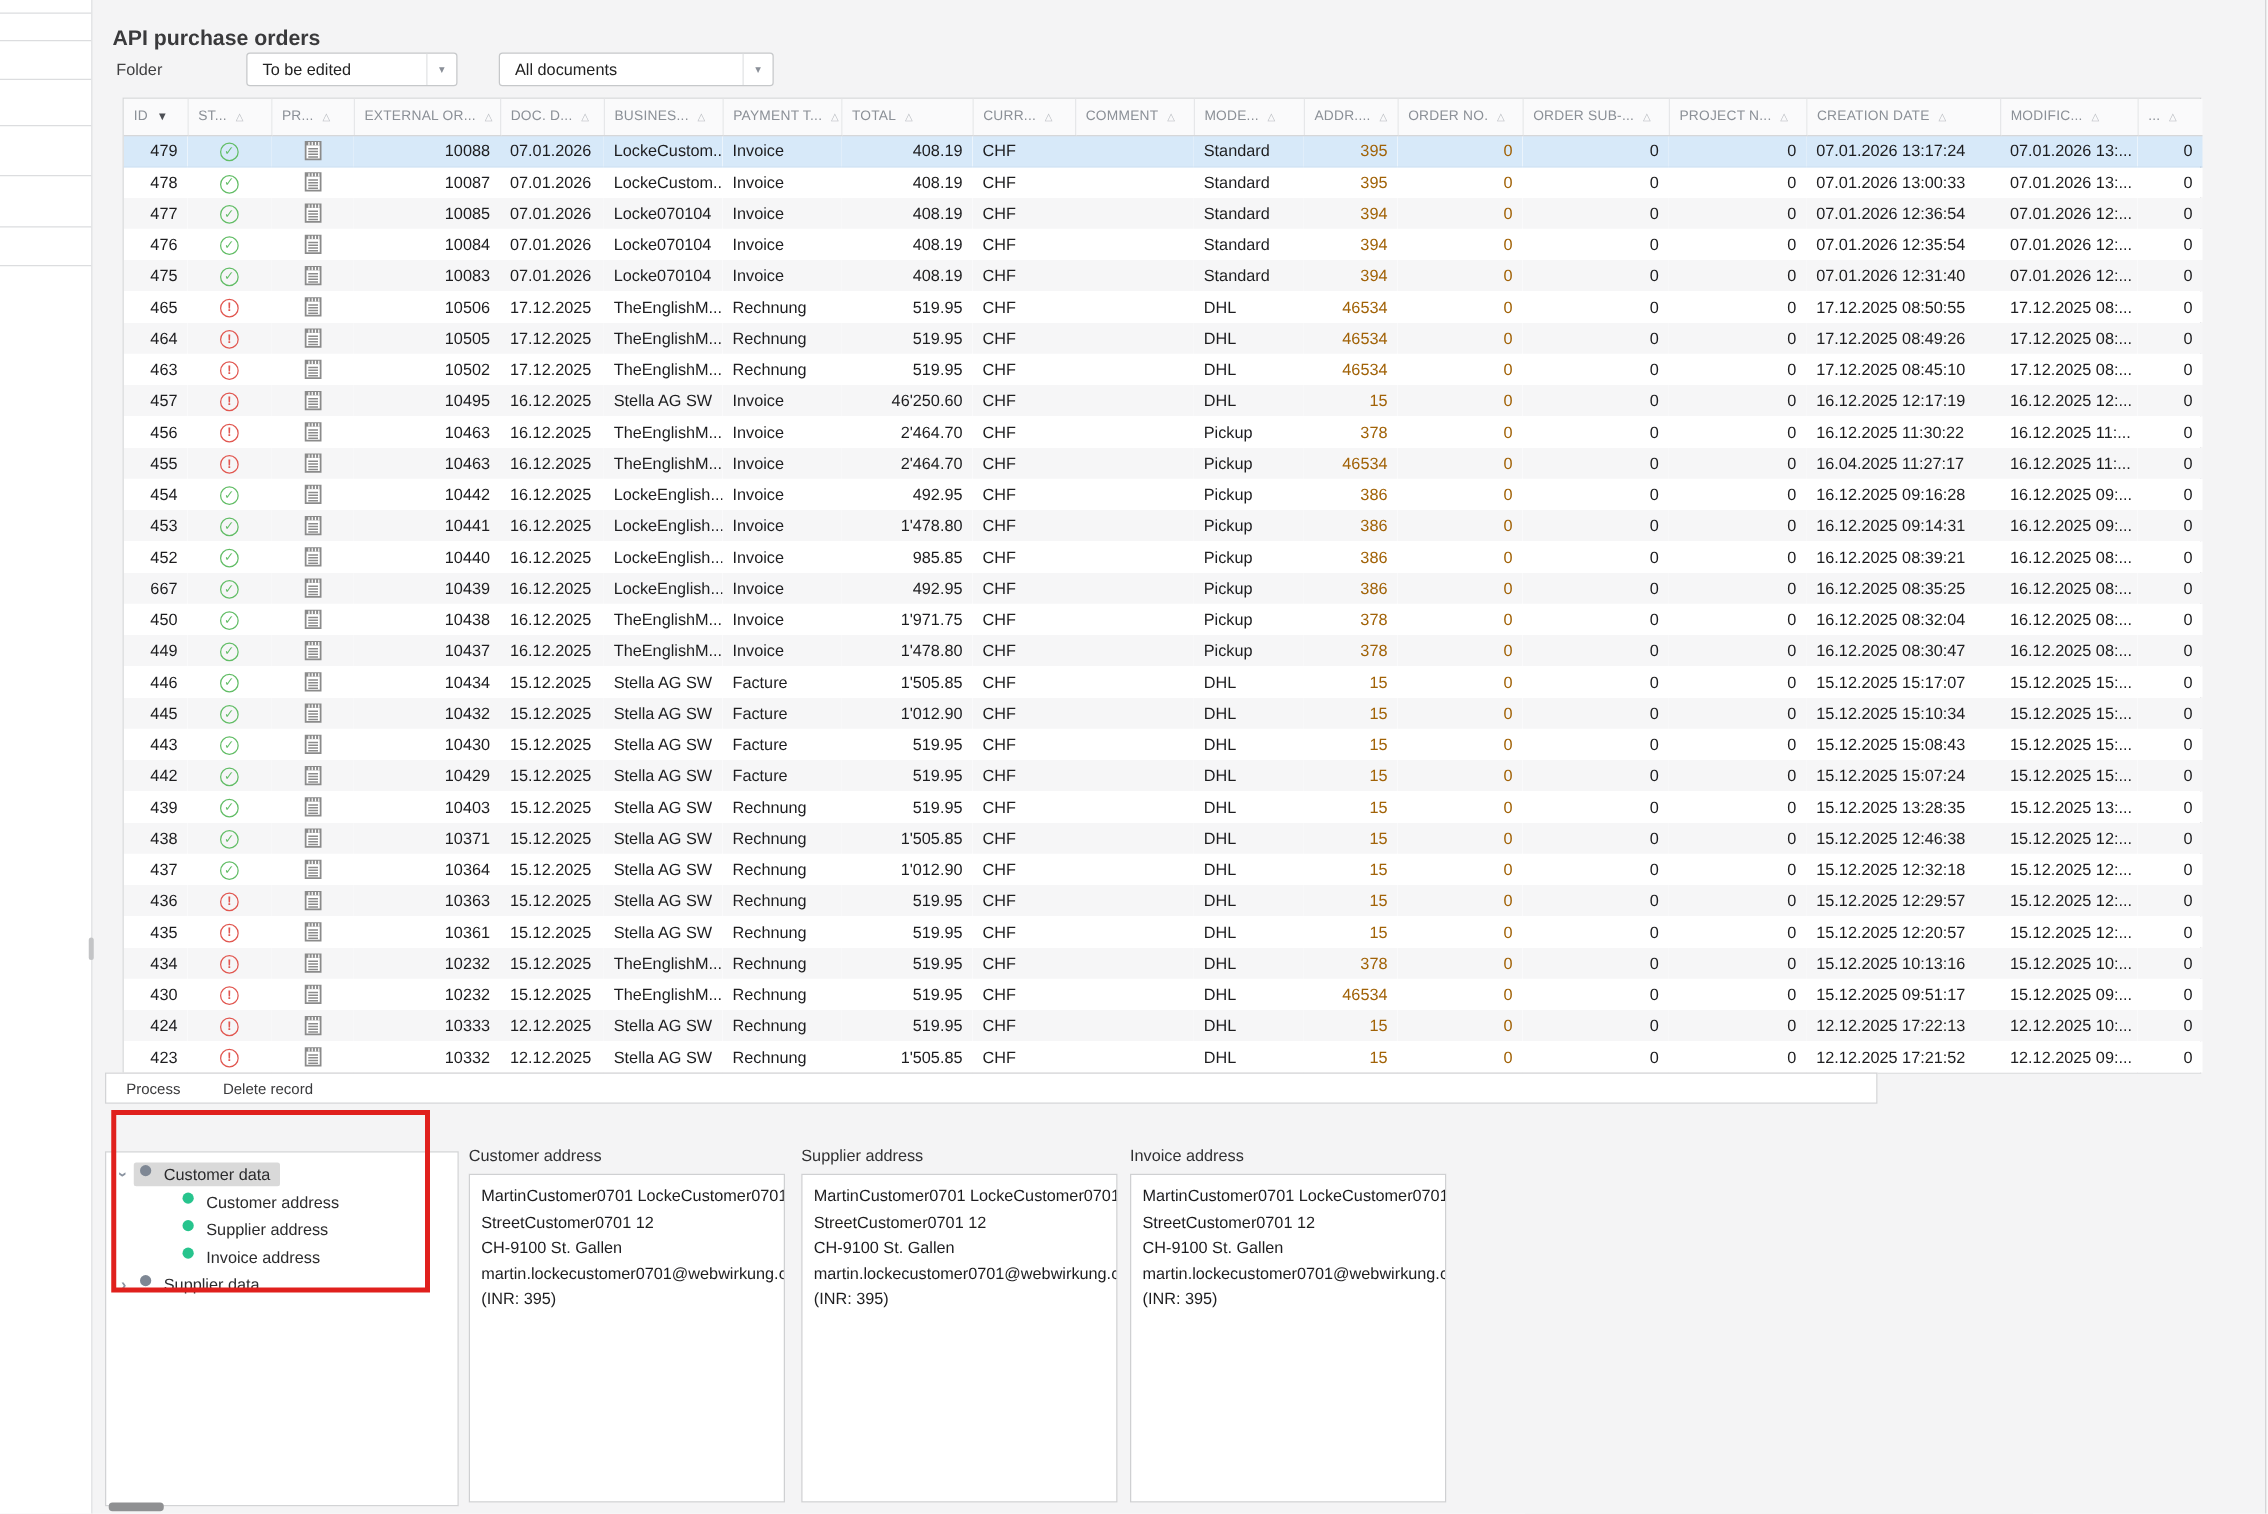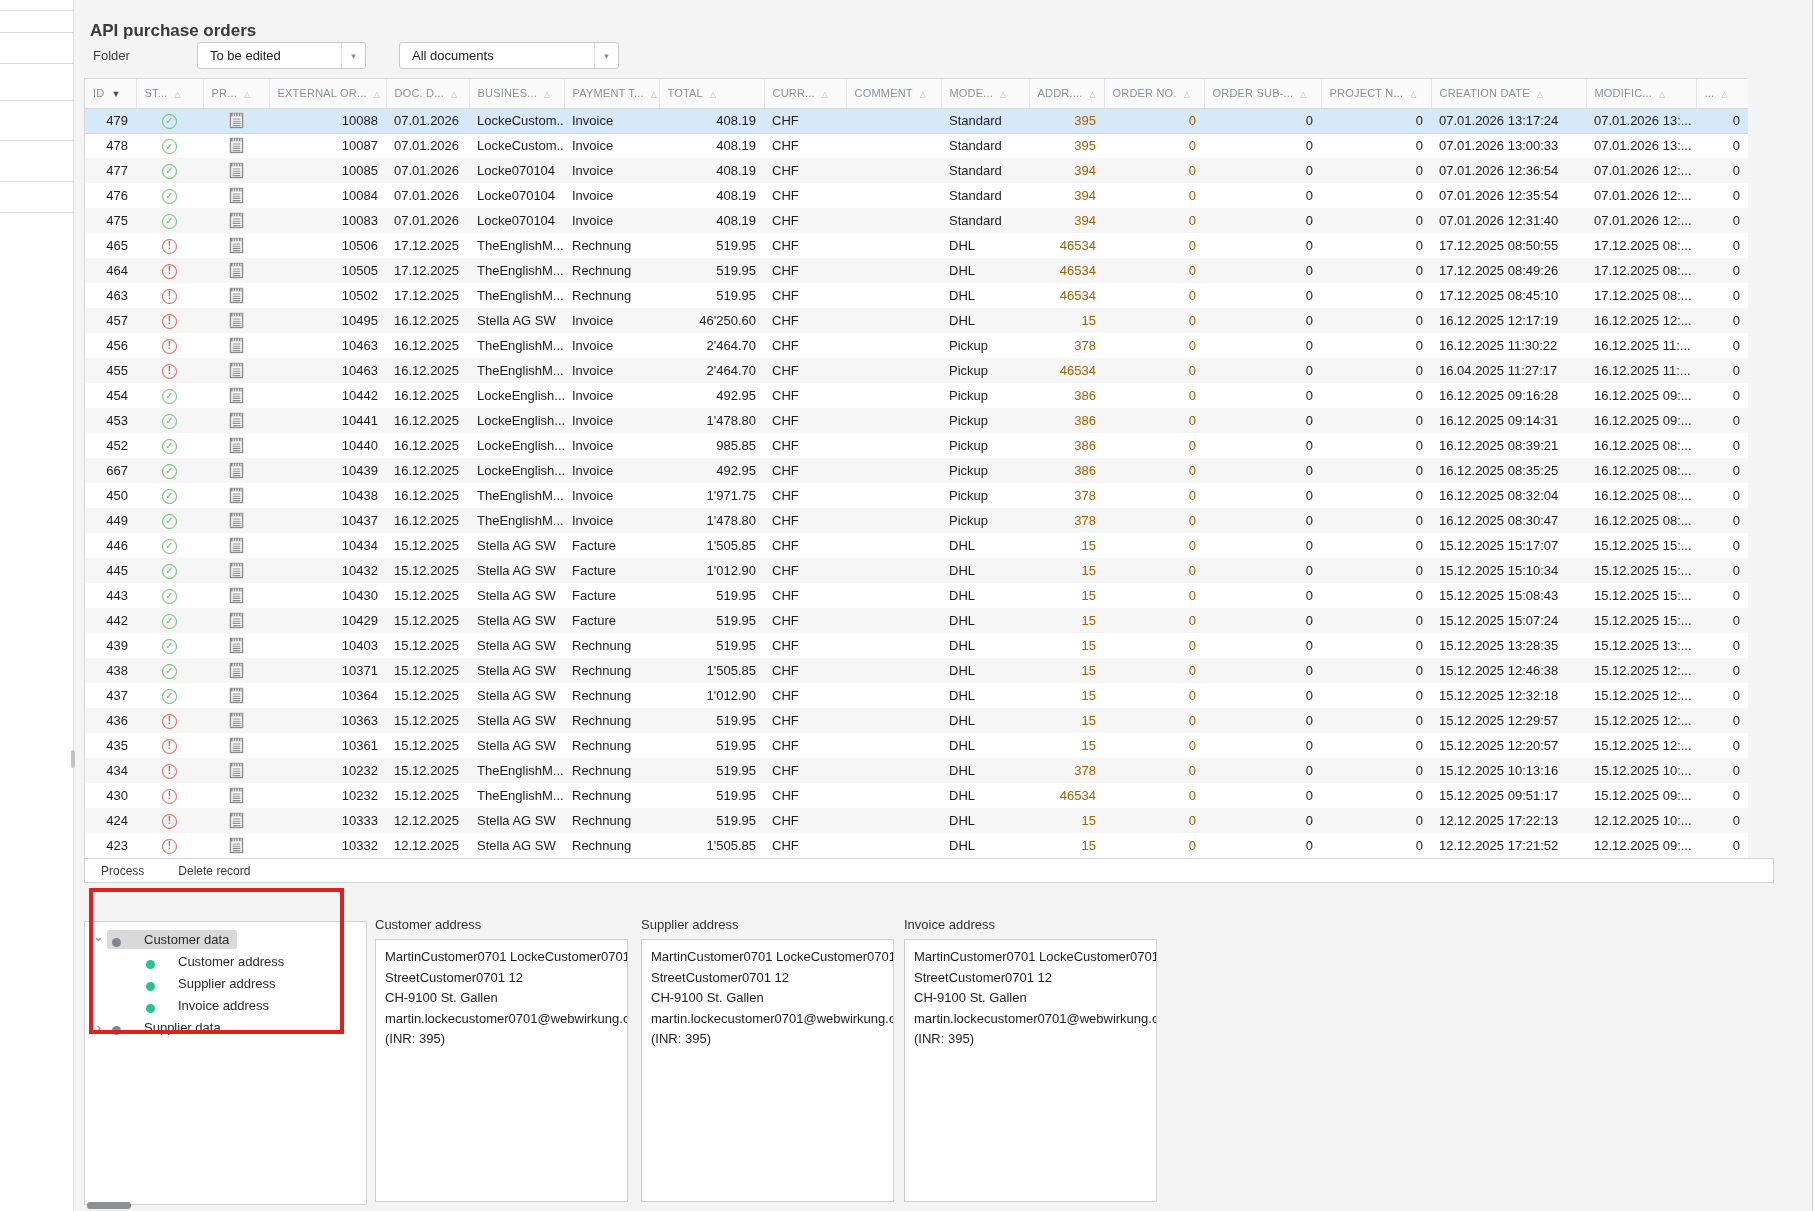--- a/index.html
+++ b/index.html
@@ -20,21 +20,21 @@
 
   .filter-row{position:absolute;left:0;top:42px;height:28px;width:100%;}
   .filter-label{position:absolute;left:19px;top:6px;font-size:13px;color:#3f3f41;}
   .select{position:absolute;top:0;height:27px;background:#fff;border:1px solid #c6c8ca;border-radius:3px;display:flex;align-items:center;box-sizing:border-box;cursor:pointer;}
   .select .txt{flex:1;padding:0 12px;font-size:13px;color:#222;white-space:nowrap;overflow:hidden;}
   .select .chev{width:23px;align-self:stretch;display:flex;align-items:center;justify-content:center;border-left:1px solid #e2e3e5;color:#8a8f98;font-size:9px;}
   .select.s1{left:123px;width:169px;}
   .select.s2{left:325px;width:220px;}
 
   
-  .tablewrap{position:absolute;left:10px;top:78px;width:1663px;background:#fff;border:1px solid #d6d7d9;box-sizing:border-box;}
+  .tablewrap{position:absolute;left:24px;top:78px;width:1663px;background:#fff;border:1px solid #d6d7d9;box-sizing:border-box;}
   table.orders{border-collapse:collapse;table-layout:fixed;width:1661px;}
   table.orders th{
     height:29px;background:#fafafb;border-bottom:1px solid #d6d7d9;border-right:1px solid #e6e7e9;
     font-size:11px;font-weight:400;color:#8b9097;text-align:left;padding:0 8px;
     text-transform:uppercase;letter-spacing:.2px;white-space:nowrap;overflow:hidden;box-sizing:border-box;cursor:pointer;
   }
   table.orders th:last-child{border-right:none;}
   table.orders th .sort{margin-left:7px;font-size:8px;color:#b9bcc1;}
   table.orders th .sort.desc{color:#4c4f55;font-size:9px;}
   table.orders td{
@@ -46,36 +46,36 @@
   table.orders tbody tr.selected td{border-bottom:1px solid #c3dcf2;}
   td.r,th.r{text-align:right;}
   td.c{text-align:center;}
   a.cell-link{color:#a16207;cursor:pointer;text-align:center;}
   .st{display:inline-flex;width:15px;height:15px;border-radius:50%;border:1.5px solid;align-items:center;justify-content:center;font-size:10px;font-weight:700;line-height:1;box-sizing:border-box;}
   .st.ok{border-color:#62bd66;color:#62bd66;}
   .st.err{border-color:#e15750;color:#e15750;}
   .doc-icon{display:inline-block;vertical-align:middle;}
 
   
-  .actions-bar{position:absolute;left:10px;top:858px;width:1690px;height:25px;background:#fff;border:1px solid #d3d4d6;box-sizing:border-box;display:flex;align-items:center;font-size:12px;color:#3a3a3c;}
+  .actions-bar{position:absolute;left:10px;top:858px;width:1418px;height:25px;background:#fff;border:1px solid #d3d4d6;box-sizing:border-box;display:flex;align-items:center;font-size:12px;color:#3a3a3c;}
   .actions-bar .act{padding:0 16px;cursor:pointer;}
   .actions-bar .act+.act{padding-left:18px;}
 
   
   .tabs{position:absolute;left:12px;top:892px;display:flex;align-items:stretch;height:29px;}
   .tab{display:flex;align-items:center;padding:0 14px;margin-right:9px;font-size:13px;color:#9a9ea6;cursor:pointer;border:1px solid transparent;box-sizing:border-box;}
   .tab.active{background:#fff;border-color:#c7c8ca;color:#2c2c2e;font-weight:700;}
 
   
   .tree-panel{position:absolute;left:10px;top:921px;width:283px;height:284px;background:#fff;border:1px solid #d2d3d5;box-sizing:border-box;padding-top:6px;}
   .tree-row{display:flex;align-items:center;height:22px;padding-left:6px;cursor:pointer;}
   .tree-row .chev{width:16px;color:#8a93a0;font-size:13px;font-weight:700;display:inline-block;text-align:center;}
   .tree-row .chev.expanded{transform:rotate(90deg);}
   .tree-row.child{padding-left:40px;}
-  .hl{display:inline-flex;align-items:flex-end;padding:2px 8px 2px 5px;border-radius:2px;gap:13px;}
+  .hl{display:inline-flex;align-items:flex-start;padding:2px 8px 2px 5px;border-radius:2px;}
   .hl.sel{background:#d9d9d9;}
   .dot{width:9px;height:9px;border-radius:50%;margin-right:10px;flex:0 0 auto;}
   .dot.gray{background:#7e8794;}
   .dot.green{background:#27c48d;}
   .tree-row .lbl{font-size:13px;color:#2b2b2d;white-space:nowrap;}
 
   
   .addr-panel{position:absolute;top:915px;width:253px;}
   .addr-panel .ptitle{font-size:13px;color:#313133;height:24px;line-height:20px;}
   .addr-panel .pbox{background:#fff;border:1px solid #cfd0d2;box-sizing:border-box;height:263px;padding:7px 9px;overflow:hidden;}

